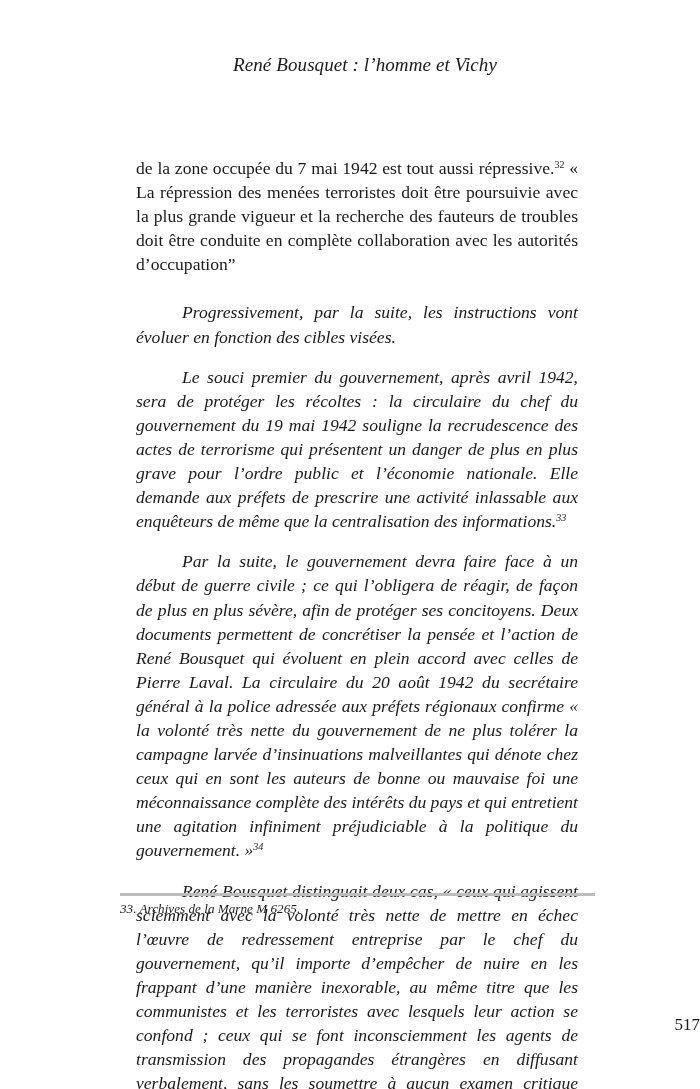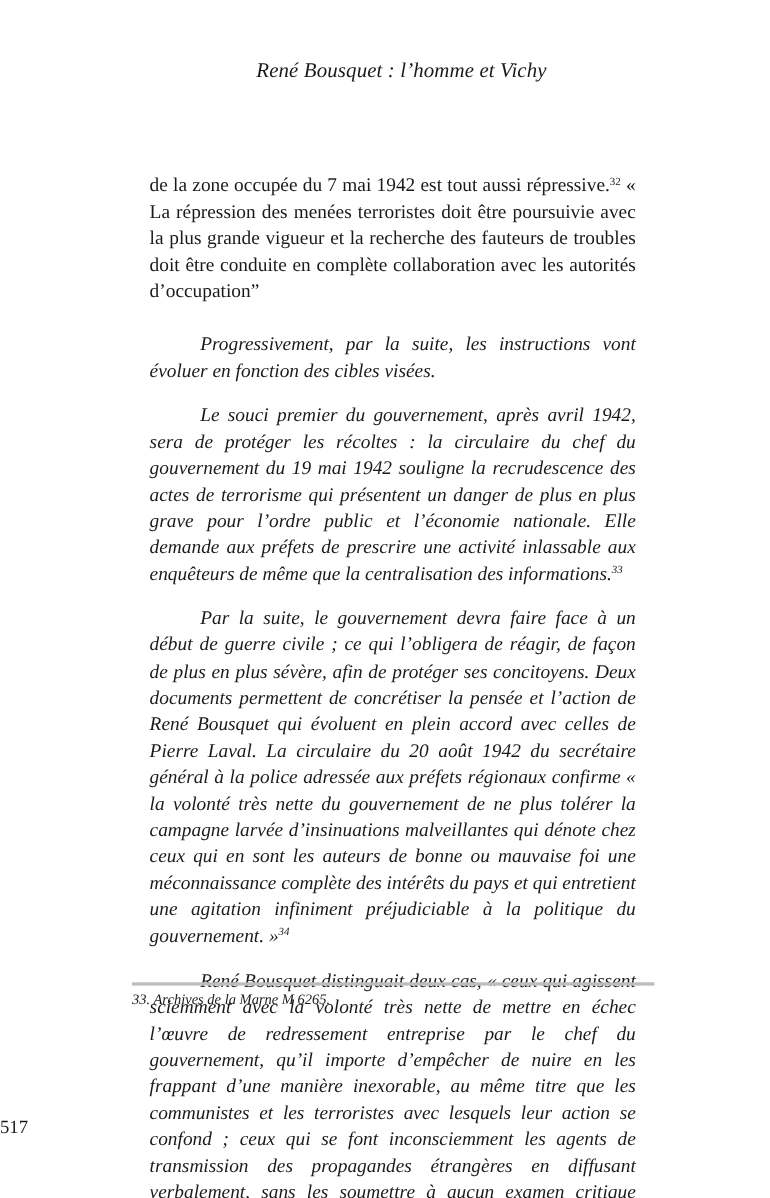--- a/index.html
+++ b/index.html
@@ -6,21 +6,21 @@
   body { width: 700px; height: 1089px; position: relative; overflow: hidden; color: #1a1a1a; font-family: "Liberation Serif", "DejaVu Serif", serif; }
   .running-head { position: absolute; top: 54px; left: 0; width: 700px; text-align: center; font-style: italic; font-size: 19px; letter-spacing: 0.1px; padding-left: 15px; }
   .body-text { position: absolute; top: 140px; left: 120px; width: 474px; font-size: 17.6px; line-height: 24.1px; }
   .body-text p { margin: 16px; text-align: justify; text-align-last: left; }
   .body-text p.indent { text-indent: 46px; font-style: italic; }
   .body-text p.gap { margin-top: 24px; }
   sup { font-size: 10px; line-height: 0; vertical-align: 6px; }
   .rule { position: absolute; top: 893px; left: 120px; width: 475px; height: 3px; background: #bdbdbd; }
   .footnotes { position: absolute; top: 901px; left: 120px; width: 475px; font-style: italic; font-size: 13.2px; line-height: 16.4px; }
   .footnotes div { margin: 0; text-align: justify; text-align-last: left; }
-  .page-number { position: absolute; top: 1015px; left: 0; width: 700px; text-align: left; font-size: 17px; }
+  .page-number { position: absolute; top: 1015px; left: 0; width: 700px; text-align: right; font-size: 17px; }
 </style>
 </head>
 <body>
 
 <div class="running-head">René Bousquet : l’homme et Vichy</div>
 
 <div class="body-text">
   <p><span>de la zone occupée du 7 mai 1942 est tout aussi répressive.</span><sup>32</sup><span> « La répression des menées terroristes doit être poursuivie avec la plus grande vigueur et la recherche des fauteurs de troubles doit être conduite en complète collaboration avec les autorités d’occupation”</span></p>
   <p class="indent gap">Progressivement, par la suite, les instructions vont évoluer en fonction des cibles visées.</p>
   <p class="indent"><span>Le souci premier du gouvernement, après avril 1942, sera de protéger les récoltes : la circulaire du chef du gouvernement du 19 mai 1942 souligne la recrudescence des actes de terrorisme qui présentent un danger de plus en plus grave pour l’ordre public et l’économie nationale. Elle demande aux préfets de prescrire une activité inlassable aux enquêteurs de même que la centralisation des informations.</span><sup>33</sup></p>

